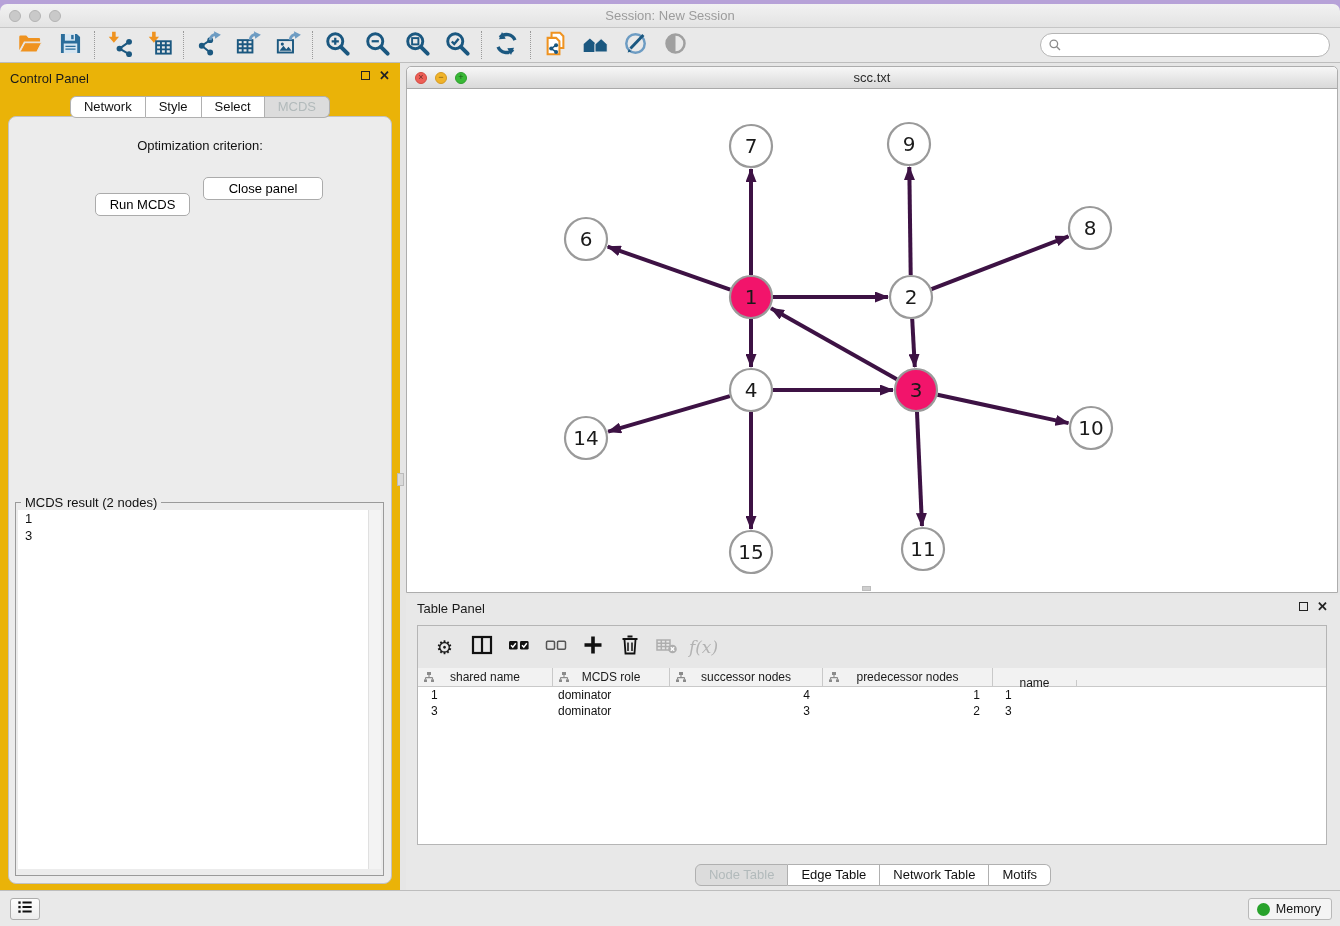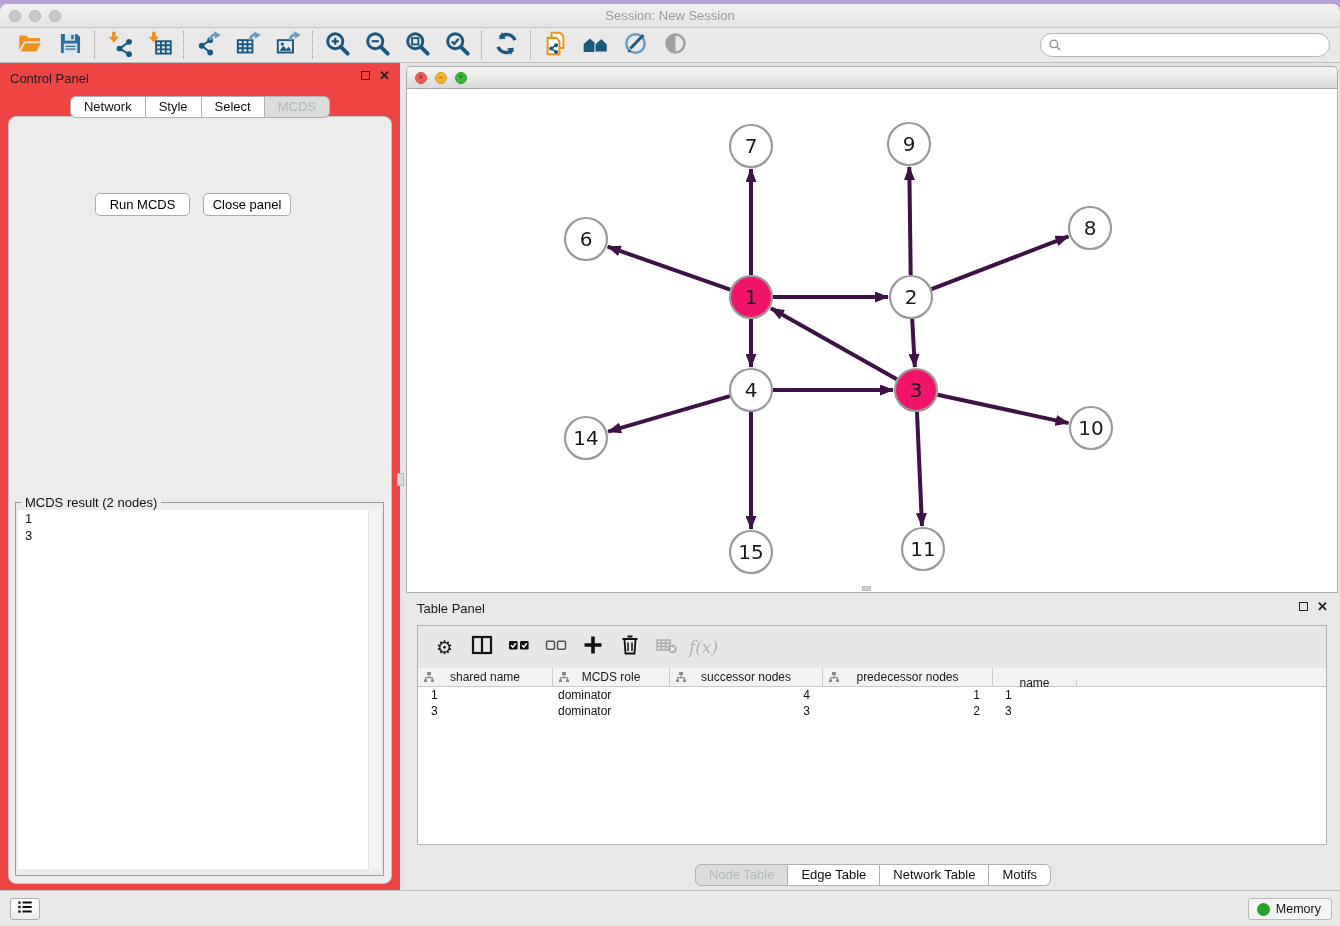--- a/index.html
+++ b/index.html
@@ -26,41 +26,41 @@
   .tb-sep { width:1px; height:28px; border-left:1px dotted #9a9a9a; margin:0 4px; }
   .search-wrap { margin-left:auto; position:relative; }
   .search-input { width:290px; height:24px; border:1px solid #b5b5b5; border-radius:12px; background:#fff;
     padding:0 10px 0 26px; font-size:13px; outline:none; }
   .search-icon { position:absolute; left:8px; top:5px; }
 
   
   .content { position:absolute; left:0; top:63px; width:1340px; height:827px; background:#e6e6e6; }
 
   
-  .control-panel { position:absolute; left:0; top:0; width:400px; height:827px; background:#ef4444;padding-left:22px; }
+  .control-panel { position:absolute; left:0; top:0; width:400px; height:827px; background:#eab308;padding-left:22px; }
   .panel-head { position:absolute; top:8px; left:10px; font-size:13px; color:#1a1a1a; }
   .panel-icons { position:absolute; top:7px; right:10px; display:flex; gap:9px; align-items:center; }
   .float-ico { width:9px; height:9px; border:1.5px solid #222; display:inline-block; }
   .close-ico { font-size:13px; font-weight:bold; color:#222; line-height:11px; }
   .cp-tabs { position:absolute; top:33px; left:0; width:100%; display:flex; justify-content:center; z-index:2; }
   .seg-tab { height:22px; line-height:20px; padding:0 13px; font-size:13px; background:#fff;
     border:1px solid #b0b0b0; border-left:none; color:#111; cursor:default; }
   .seg-tab:first-child { border-left:1px solid #b0b0b0; border-radius:6px 0 0 6px; }
   .seg-tab:last-child { border-radius:0 6px 6px 0; }
   .seg-tab.active { background:#dcdcdc; color:#b2babb; }
   .cp-body { position:absolute; top:53px; left:8px; right:8px; bottom:6px; background:#ececec;
     border:1px solid #c2c2c2; border-radius:8px; }
   .opt-label { position:absolute; top:21px; width:100%; text-align:center; font-size:13px; color:#111; }
   .dropdown { position:absolute; top:43px; left:36px; width:310px; height:23px; background:#fff;
     border:1px solid #ababab; border-radius:5px; display:flex; align-items:center; font-size:13px; padding-left:12px; }
   .dropdown .dd-stepper { position:absolute; right:6px; top:3px; }
   .btn { position:absolute; height:23px; background:#fff; border:1px solid #ababab; border-radius:5px;
     font-size:13px; font-family:"Liberation Sans",sans-serif; text-align:center; line-height:21px; cursor:default; }
   .btn-run { top:76px; left:86px; width:95px; }
-  .btn-close { top:76px; left:194px; width:88px; }
+  .btn-close { top:60px; left:194px; width:120px; }
   fieldset.result-group { position:absolute; left:6px; right:7px; top:378px; bottom:7px;
     border:1px solid #9a9a9a; background:#ececec; }
   fieldset.result-group legend { font-size:13px; color:#111; margin-left:5px; padding:0 4px; }
   .result-area { position:absolute; left:2px; right:2px; top:0; bottom:2px; background:#fff; overflow:hidden; }
   .result-line { font-size:13px; line-height:17px; padding-left:7px; color:#111; }
   .scroll-track { position:absolute; right:0; top:0; bottom:0; width:13px; background:#f3f3f3; border-left:1px solid #e0e0e0; }
 
   .v-split-handle { position:absolute; left:397px; top:410px; width:7px; height:13px; background:#dadada; border:1px solid #bbb; }
 
   
@@ -270,20 +270,21 @@
         <span class="float-ico"></span>
         <span class="close-ico">✕</span>
       </div>
       <div class="cp-tabs" id="cp-tabs">
           <span class="seg-tab">Network</span>
           <span class="seg-tab">Style</span>
           <span class="seg-tab">Select</span>
           <span class="seg-tab active">MCDS</span>
         </div>
       <div class="cp-body">
+        <div class="opt-label">Optimization criterion:</div>
         <div class="btn btn-run">Run MCDS</div>
         <div class="btn btn-close">Close panel</div>
         <fieldset class="result-group">
           <legend>MCDS result (2 nodes)</legend>
           <div style="position:relative; height:calc(100% - 4px);">
             <div class="result-area" id="result-area">
               <div class="scroll-track"></div>
             <div class="result-line">1</div>
                 <div class="result-line">3</div>
               </div>
@@ -293,20 +294,21 @@
       <div class="v-split-handle"></div>
     </div>
 
     <div class="net-window">
       <div class="net-titlebar">
         <div class="traffic" style="margin-left:8px;">
           <span class="tl red">×</span>
           <span class="tl yel">−</span>
           <span class="tl grn">+</span>
         </div>
+        <div class="net-title">scc.txt</div>
       </div>
       <div class="net-canvas" id="net-canvas">
           <svg width="930" height="503" viewBox="0 0 930 503" style="position:absolute;left:0;top:0;">
             <defs>
               <marker id="arr" viewBox="0 0 14 11" refX="13" refY="5.5" markerWidth="14" markerHeight="11" orient="auto" markerUnits="userSpaceOnUse">
                 <path d="M0 0L14 5.5L0 11z" fill="#3d1244"></path>
               </marker>
             </defs>
             <line x1="344.0" y1="186.0" x2="344.0" y2="80.0" stroke="#3d1244" stroke-width="4" marker-end="url(#arr)"></line>
             <line x1="323.2" y1="200.7" x2="200.7" y2="157.6" stroke="#3d1244" stroke-width="4" marker-end="url(#arr)"></line>

